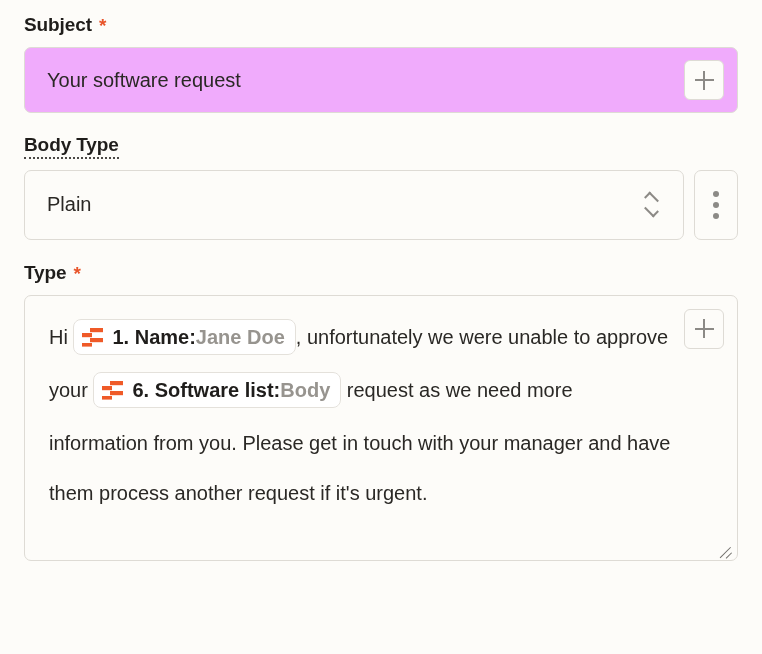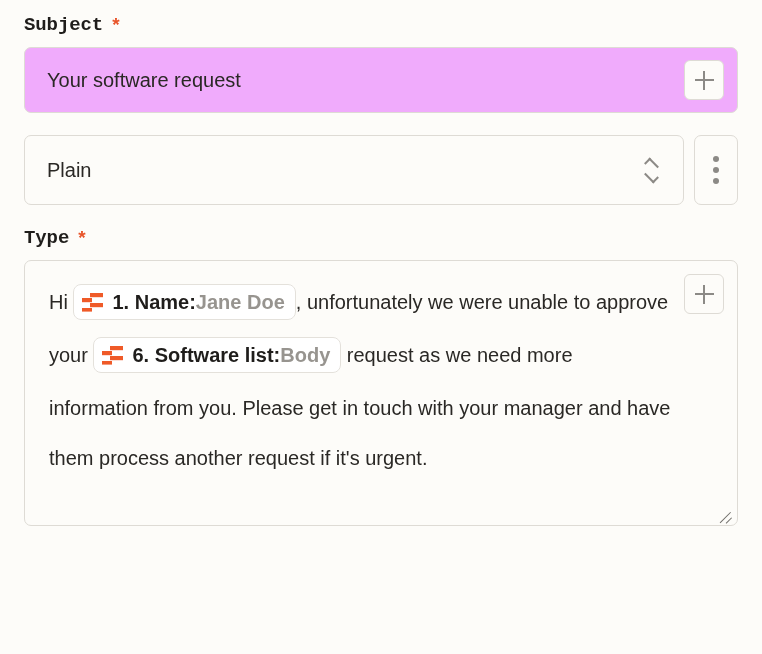--- a/index.html
+++ b/index.html
@@ -25,21 +25,20 @@
   .field-group { margin-bottom: 22px; }
   .field-label {
     font-size: 19px;
     font-weight: bold;
     color: #1f1d1b;
     letter-spacing: -0.1px;
     margin-bottom: 11px;
     display: flex;
     align-items: baseline;
     gap: 7px;
-    font-family: Liberation Mono, monospace;
   }
   .field-label .label-text { display: inline-block; }
   .label-text.dotted {
     border-bottom: 2px dotted #4a4845;
     padding-bottom: 2px;
     line-height: 1.05;
   }
   .required-star {
     color: #e8542a;
     font-size: 19px;
@@ -222,20 +221,23 @@
     </div>
     <div class="inline-add-wrap">
       <div class="text-input">Your software request</div>
       <div class="add-btn">
         <span class="plus"></span>
       </div>
     </div>
   </div>
 
   <div class="field-group">
+    <div class="field-label">
+      <span class="label-text dotted">Body Type</span>
+    </div>
     <div class="select-row">
       <div class="select-box">
         <span>Plain</span>
         <span class="chevron-updown">
           <span class="up"></span>
             <span class="down"></span>
         </span>
       </div>
       <div class="kebab-btn">
         <i></i>

